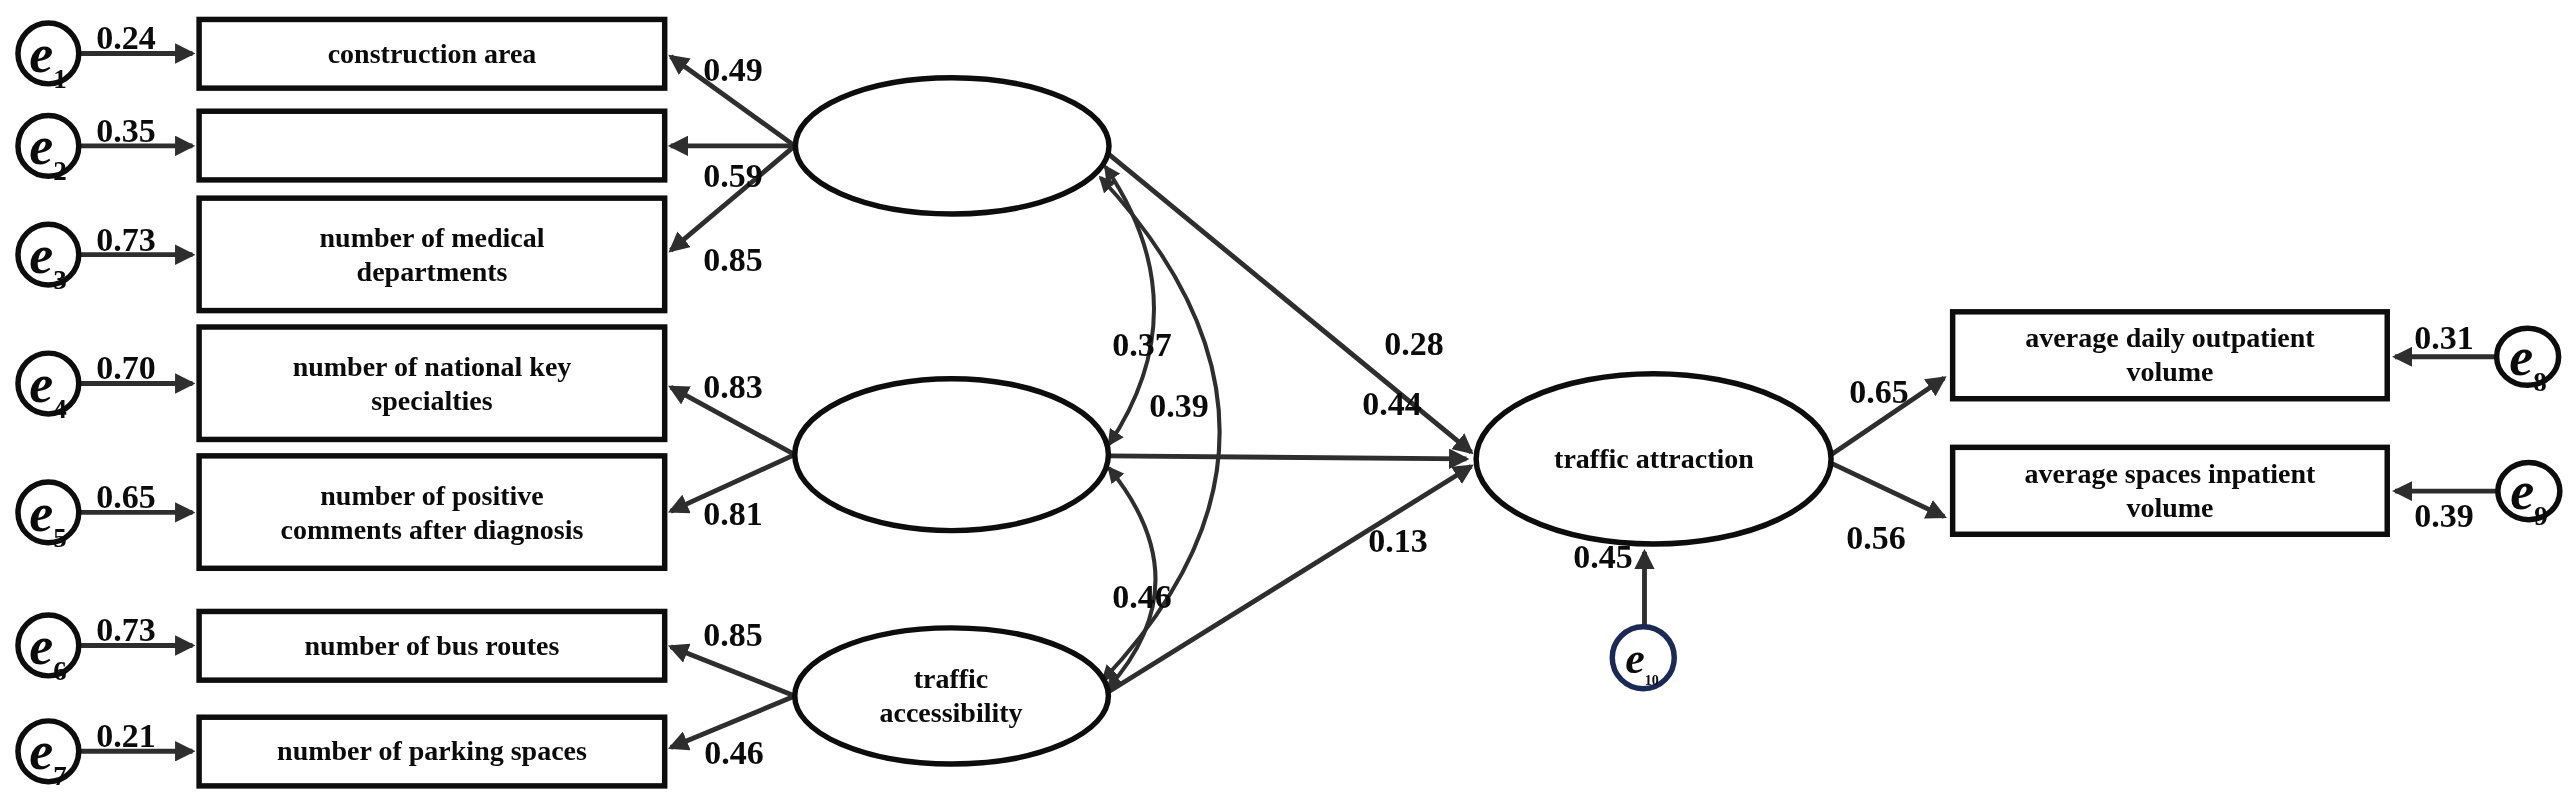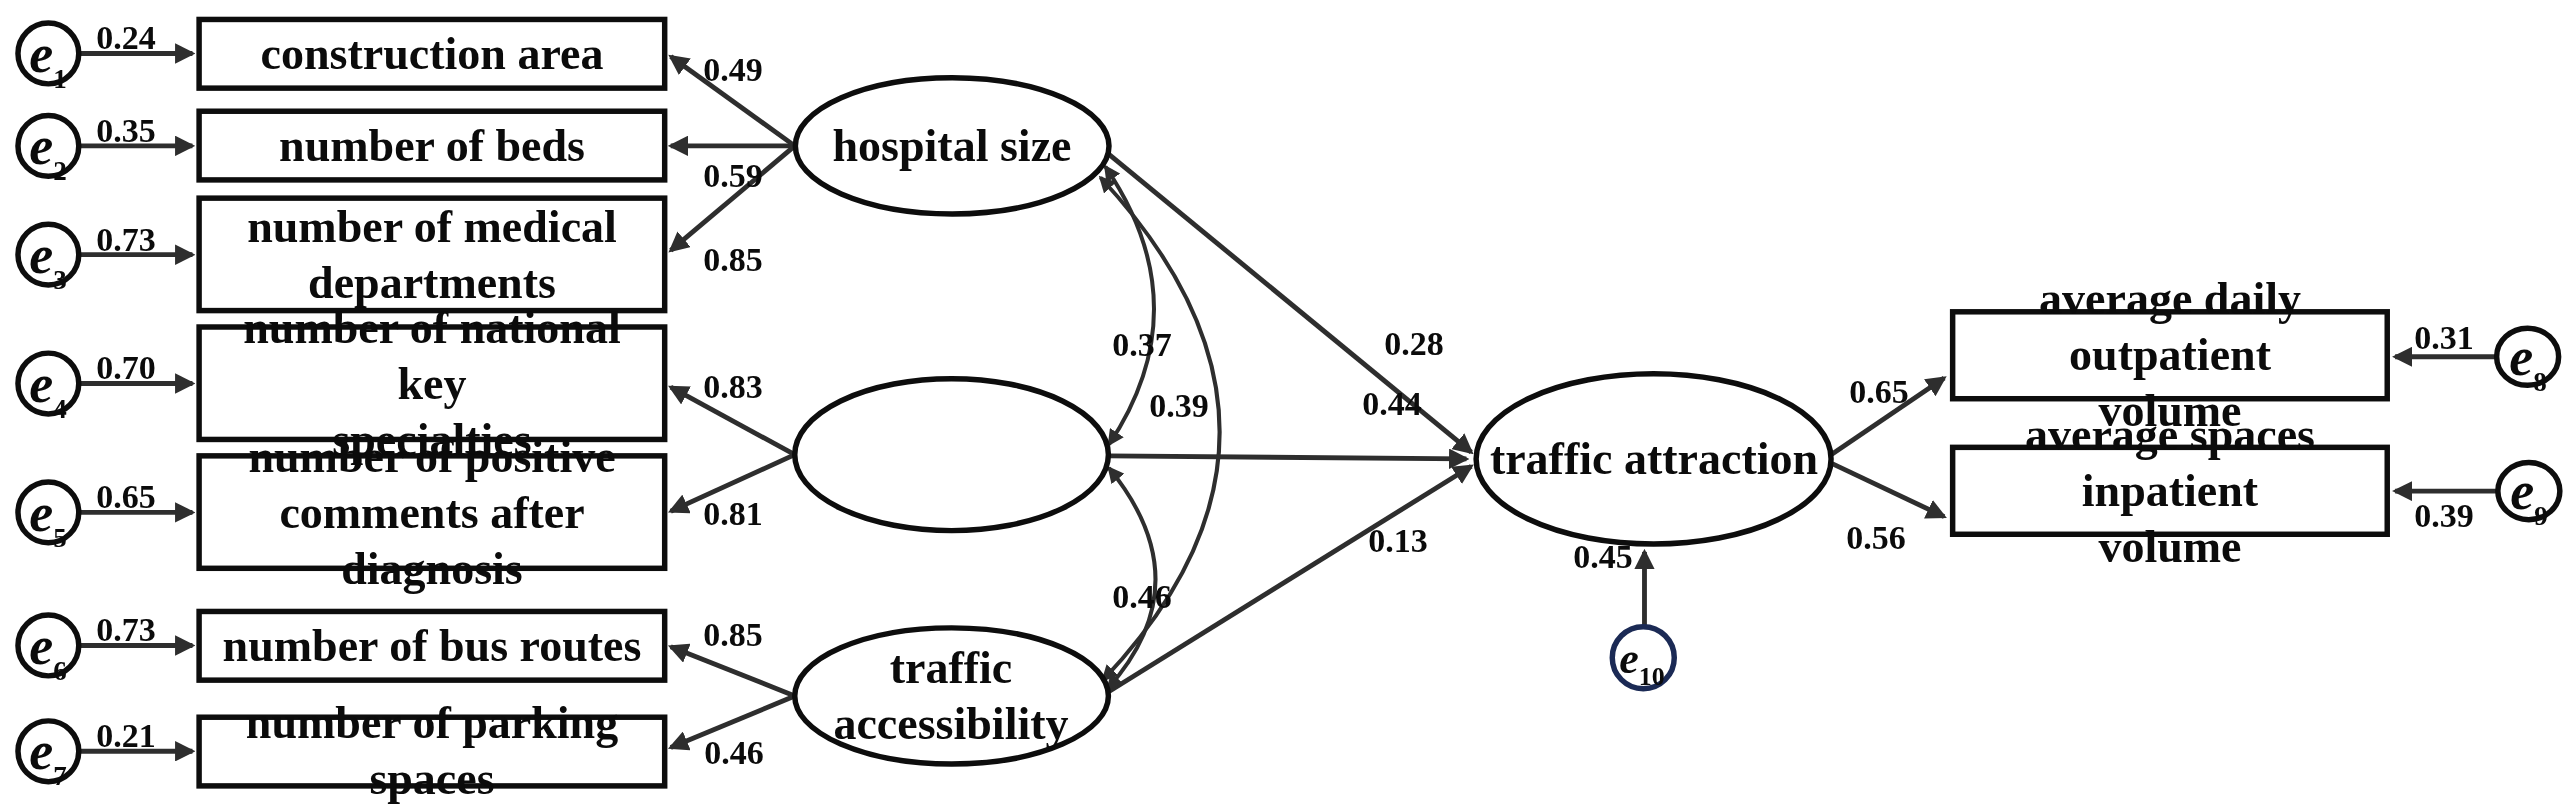--- a/index.html
+++ b/index.html
@@ -4,21 +4,21 @@
 <style>
   html,body{margin:0;padding:0;background:#ffffff;}
   body{width:2576px;height:809px;overflow:hidden;
        font-family:"Liberation Serif","DejaVu Serif",serif;}
   .stage{position:relative;width:2576px;height:809px;background:#ffffff;padding-left:32px;}
   .stage svg{position:absolute;left:0;top:0;}
   .lbl{position:absolute;transform:translate(-50%,-50%);
        font-weight:700;color:#0b0b0b;text-align:center;line-height:1.22;
        white-space:pre-line;}
   .val{font-size:34px;white-space:nowrap;}
-  .node-lbl{font-size:46px;}
+  .node-lbl{font-size:28px;}
   .e-label{position:absolute;transform:translate(-50%,-50%);
            font-weight:700;color:#0b0b0b;white-space:nowrap;}
   .e-sym{font-size:54px;font-style:italic;}
   .e-sub{font-size:27px;font-style:normal;display:inline-block;transform:translateY(16px);}
   svg .shape{fill:#ffffff;stroke:#0d0d0d;stroke-width:9;}
   svg .edge{stroke:#2e2e2e;stroke-width:8;fill:none;}
   svg .cov{stroke:#2e2e2e;stroke-width:6.5;fill:none;}
 </style>
 </head>
 <body>
@@ -95,21 +95,21 @@
 
   <div class="e-label" style="left:48px;top:54px"><span class="e-sym">e</span><span class="e-sub">1</span></div>
   <div class="e-label" style="left:48px;top:146px"><span class="e-sym">e</span><span class="e-sub">2</span></div>
   <div class="e-label" style="left:48px;top:255px"><span class="e-sym">e</span><span class="e-sub">3</span></div>
   <div class="e-label" style="left:48px;top:384px"><span class="e-sym">e</span><span class="e-sub">4</span></div>
   <div class="e-label" style="left:48px;top:513px"><span class="e-sym">e</span><span class="e-sub">5</span></div>
   <div class="e-label" style="left:48px;top:646px"><span class="e-sym">e</span><span class="e-sub">6</span></div>
   <div class="e-label" style="left:48px;top:751px"><span class="e-sym">e</span><span class="e-sub">7</span></div>
   <div class="e-label" style="left:2528px;top:357px"><span class="e-sym">e</span><span class="e-sub">8</span></div>
   <div class="e-label" style="left:2529px;top:491px"><span class="e-sym">e</span><span class="e-sub">9</span></div>
-  <div class="e-label" style="left:1642px;top:658px"><span class="e-sym" style="font-size:44px">e</span><span class="e-sub" style="font-size:26px;transform:translateY(12px)">10</span></div>
+  <div class="e-label" style="left:1642px;top:658px"><span class="e-sym" style="font-size:44px">e</span><span class="e-sub" style="font-size:14px;transform:translateY(12px)">10</span></div>
 
   <div class="lbl val" style="left:126px;top:38px">0.24</div>
   <div class="lbl val" style="left:126px;top:131px">0.35</div>
   <div class="lbl val" style="left:126px;top:240px">0.73</div>
   <div class="lbl val" style="left:126px;top:368px">0.70</div>
   <div class="lbl val" style="left:126px;top:497px">0.65</div>
   <div class="lbl val" style="left:126px;top:630px">0.73</div>
   <div class="lbl val" style="left:126px;top:736px">0.21</div>
   <div class="lbl val" style="left:2444px;top:338px">0.31</div>
   <div class="lbl val" style="left:2444px;top:516px">0.39</div>
@@ -127,33 +127,31 @@
 
   <div class="lbl val" style="left:1142px;top:345px">0.37</div>
   <div class="lbl val" style="left:1179px;top:406px">0.39</div>
   <div class="lbl val" style="left:1142px;top:597px">0.46</div>
 
   <div class="lbl val" style="left:1414px;top:344px">0.28</div>
   <div class="lbl val" style="left:1392px;top:404px">0.44</div>
   <div class="lbl val" style="left:1398px;top:541px">0.13</div>
 
   <div class="lbl node-lbl" style="left:432px;top:54px;width:450px">construction area</div>
-  <div class="lbl node-lbl" style="left:432px;top:146px;width:450px">number of beds</div>
   <div class="lbl node-lbl" style="left:432px;top:255px;width:450px">number of medical
 departments</div>
   <div class="lbl node-lbl" style="left:432px;top:513px;width:450px">number of positive
 comments after diagnosis</div>
   <div class="lbl node-lbl" style="left:432px;top:384px;width:450px">number of national key
 specialties</div>
   <div class="lbl node-lbl" style="left:432px;top:751px;width:450px">number of parking spaces</div>
   <div class="lbl node-lbl" style="left:432px;top:646px;width:450px">number of bus routes</div>
   <div class="lbl node-lbl" style="left:2170px;top:355px;width:423px">average daily outpatient
 volume</div>
   <div class="lbl node-lbl" style="left:2170px;top:491px;width:423px">average spaces inpatient
 volume</div>
 
-  <div class="lbl node-lbl" style="left:952px;top:146px;width:292px">hospital size</div>
   <div class="lbl node-lbl" style="left:951px;top:696px;width:292px">traffic
 accessibility</div>
   <div class="lbl node-lbl" style="left:1654px;top:459px;width:340px">traffic attraction</div>
 
 </div>
 
 
 </body></html>

